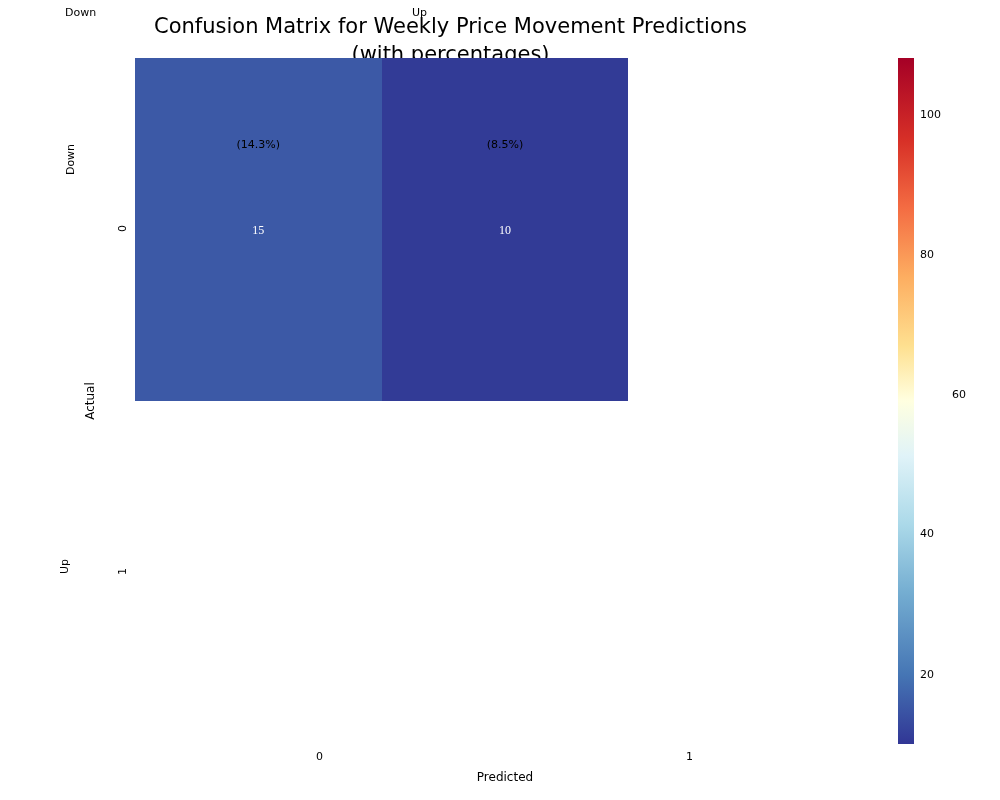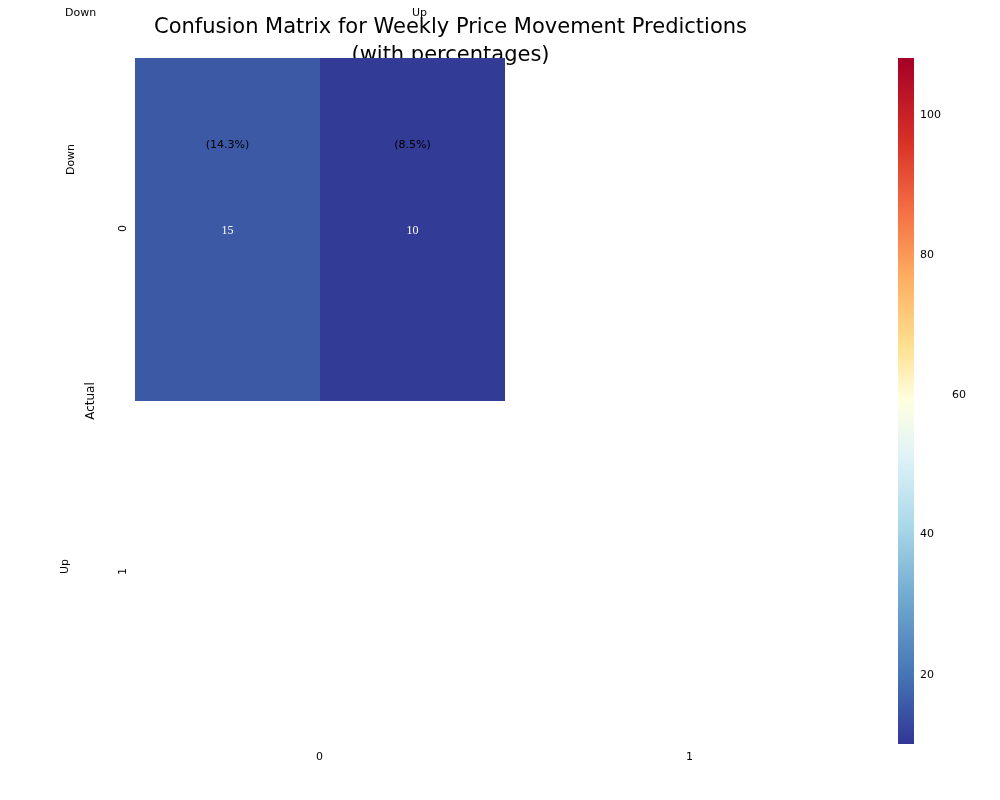--- a/index.html
+++ b/index.html
@@ -28,21 +28,21 @@
     color: #000;
     line-height: 1.35;
   }
   .heatmap {
     position: absolute;
     left: 135px;
     top: 58px;
     width: 740px;
     height: 686px;
     display: grid;
-    grid-template-columns: 1fr 1fr 1fr 1fr;
+    grid-template-columns: 1fr 1fr 1fr;
     grid-template-rows: 1fr 1fr;
   }
   .cell {
     position: relative;
     display: flex;
     align-items: center;
     justify-content: center;
     font-size: 12px;
     color: #fff;
   }
@@ -190,20 +190,21 @@
     </div>
     <div class="cell" style="background:#323b96">
       <div class="pct">(8.5%)</div>
       <div class="count">10</div>
     </div>
   </div>
 
   <div class="xtick" style="left:316px;">0</div>
   <div class="xtick" style="left:686px;">1</div>
 
+  <div class="xlabel">Predicted</div>
 
   <div class="cbar">
     <div class="cbar-grad"></div>
   </div>
 
   <div class="cbar-tick" style="top:668px;">20</div>
   <div class="cbar-tick" style="top:513px;margin-top:14px;">40</div>
   <div class="cbar-tick" style="top:388px;margin-left:32px;">60</div>
   <div class="cbar-tick" style="top:248px;">80</div>
   <div class="cbar-tick" style="top:108px;">100</div>

